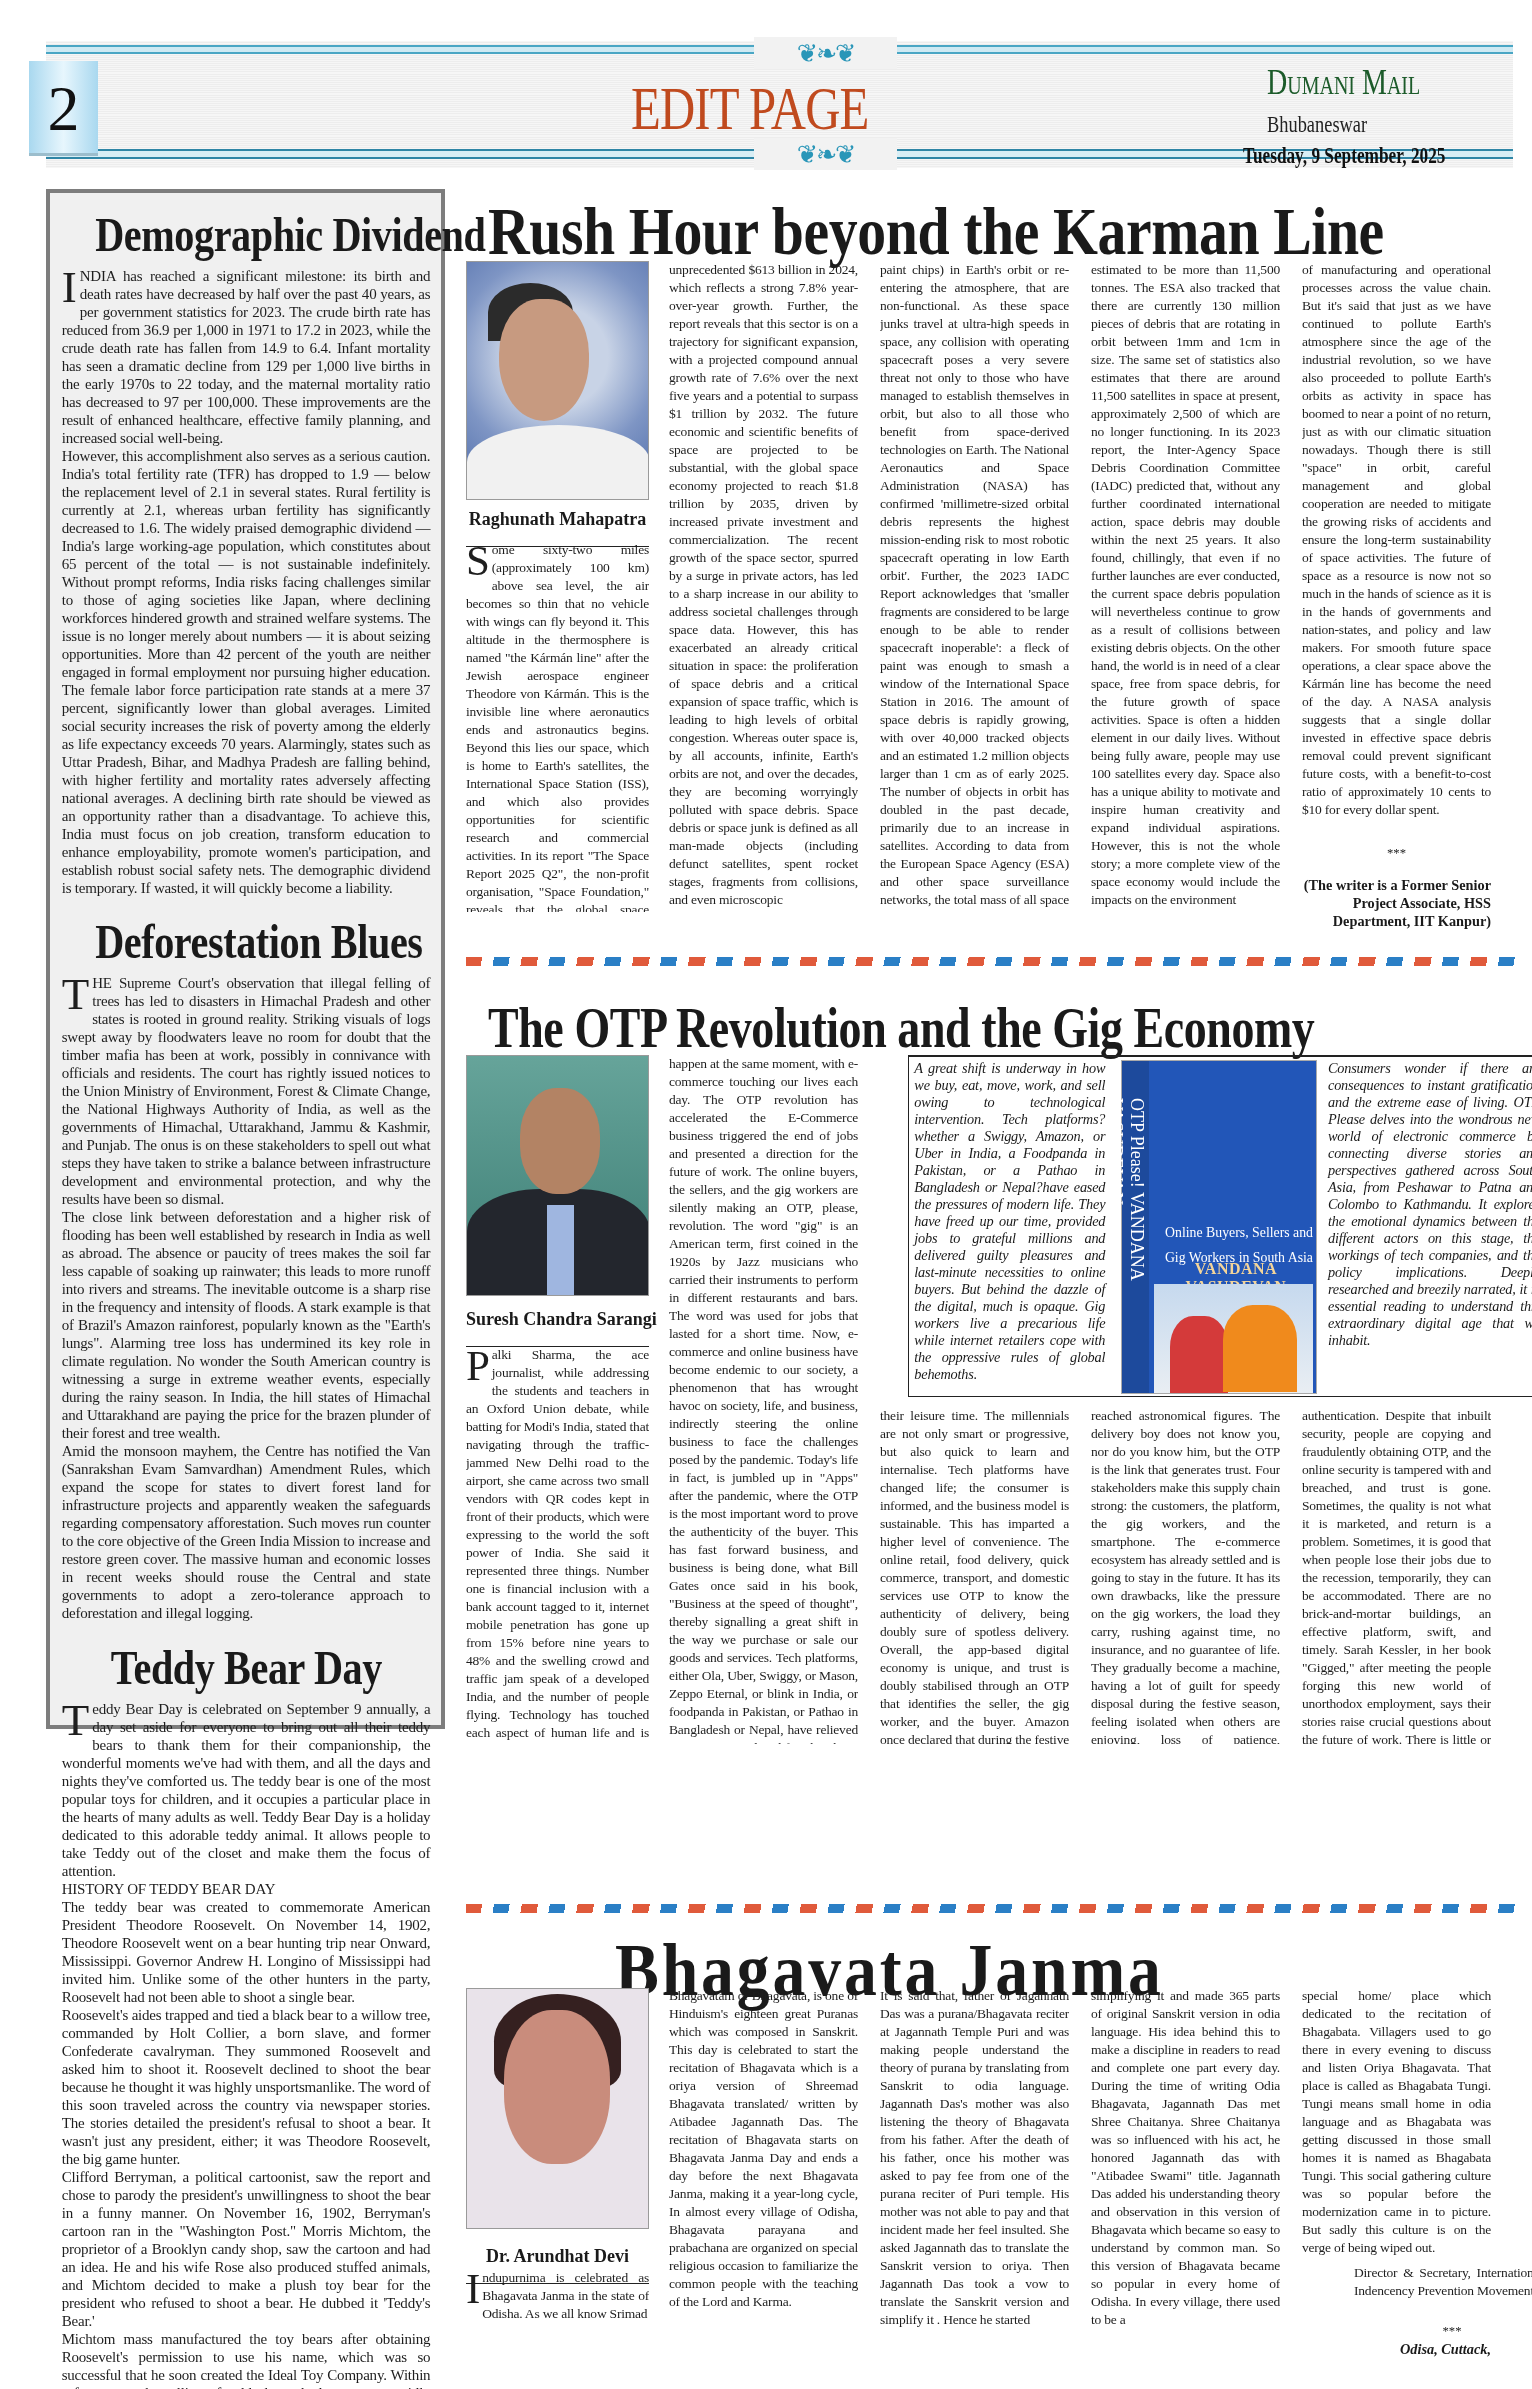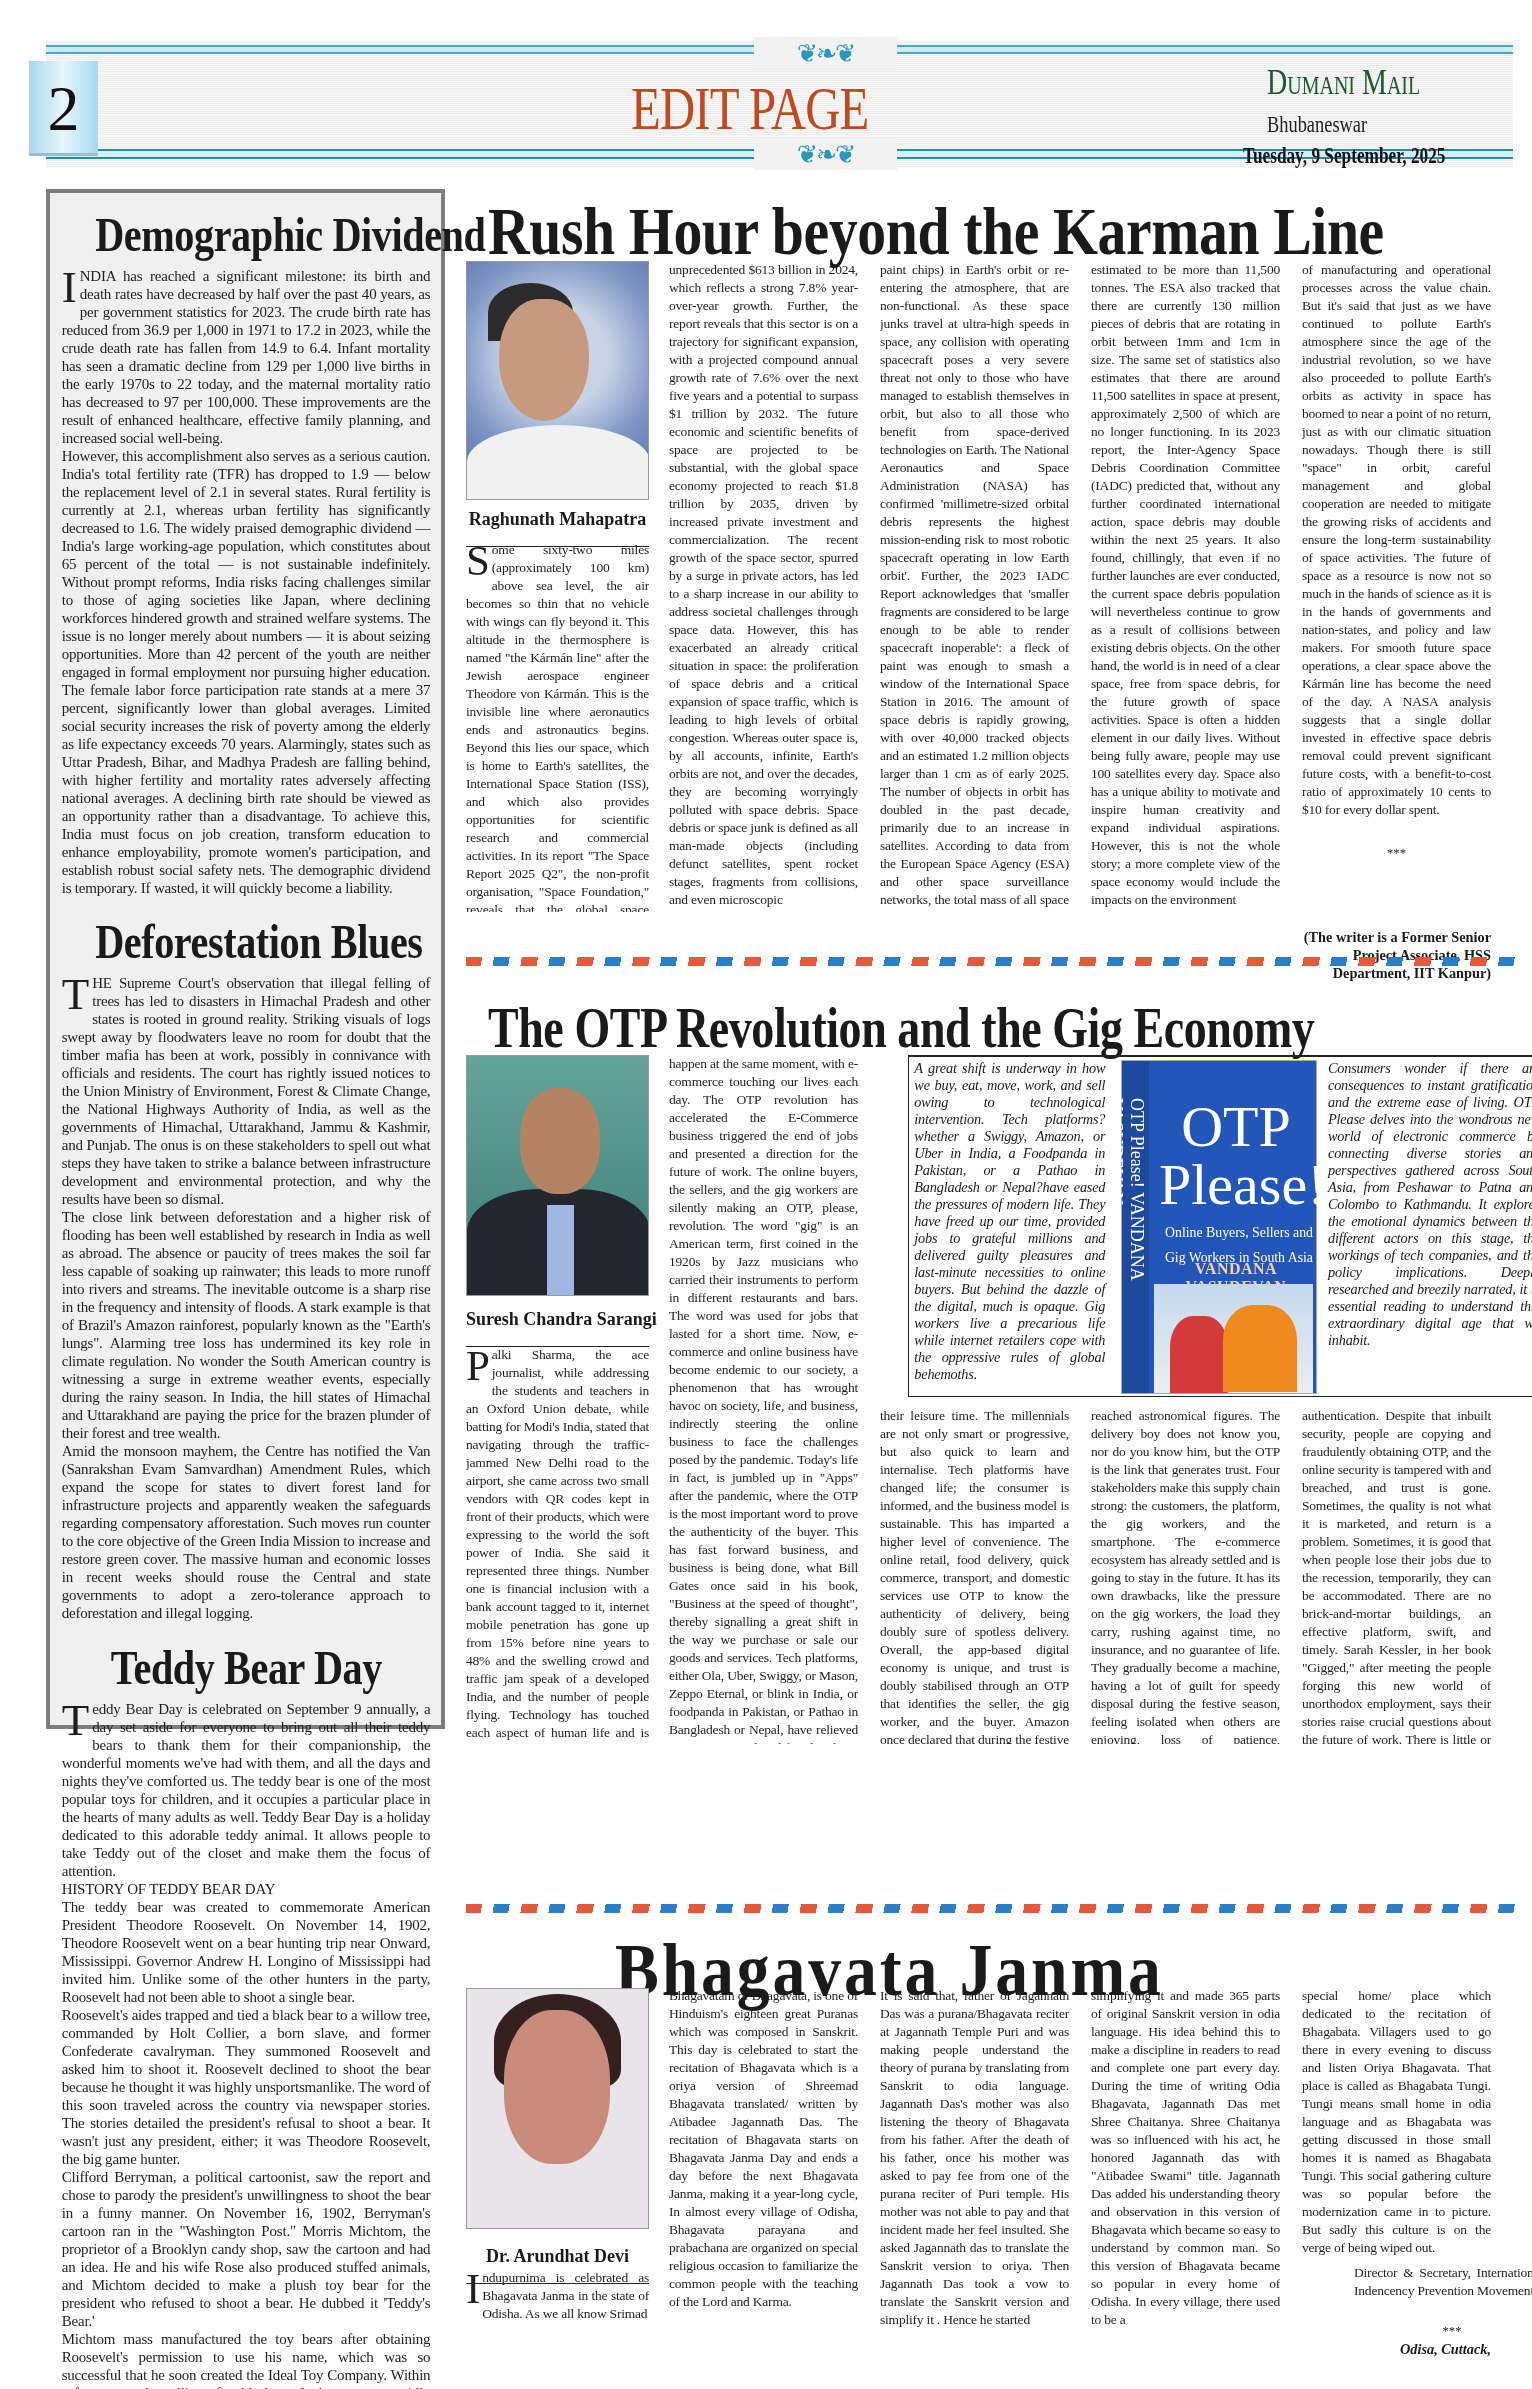--- a/index.html
+++ b/index.html
@@ -142,41 +142,40 @@
 </div>
 <div class="byline" style="left:466px; top:509px; width:183px;">Raghunath Mahapatra</div>
 <div class="col" style="left:466px; top:541px; width:183px; height:371px;">
   <p><span class="lead-dc">S</span><span>ome sixty-two miles (approximately 100 km) above sea level, the air becomes so thin that no vehicle with wings can fly beyond it. This altitude in the thermosphere is named "the Kármán line" after the Jewish aerospace engineer Theodore von Kármán. This is the invisible line where aeronautics ends and astronautics begins. Beyond this lies our space, which is home to Earth's satellites, the International Space Station (ISS), and which also provides opportunities for scientific research and commercial activities. In its report "The Space Report 2025 Q2", the non-profit organisation, "Space Foundation," reveals that the global space economy reached an</span></p>
 </div>
 <div class="col" style="left:669px; top:261px; width:189px; height:651px;">unprecedented $613 billion in 2024, which reflects a strong 7.8% year-over-year growth. Further, the report reveals that this sector is on a trajectory for significant expansion, with a projected compound annual growth rate of 7.6% over the next five years and a potential to surpass $1 trillion by 2032. The future economic and scientific benefits of space are projected to be substantial, with the global space economy projected to reach $1.8 trillion by 2035, driven by increased private investment and commercialization. The recent growth of the space sector, spurred by a surge in private actors, has led to a sharp increase in our ability to address societal challenges through space data. However, this has exacerbated an already critical situation in space: the proliferation of space debris and a critical expansion of space traffic, which is leading to high levels of orbital congestion. Whereas outer space is, by all accounts, infinite, Earth's orbits are not, and over the decades, they are becoming worryingly polluted with space debris. Space debris or space junk is defined as all man-made objects (including defunct satellites, spent rocket stages, fragments from collisions, and even microscopic</div>
 <div class="col" style="left:880px; top:261px; width:189px; height:651px;">paint chips) in Earth's orbit or re-entering the atmosphere, that are non-functional. As these space junks travel at ultra-high speeds in space, any collision with operating spacecraft poses a very severe threat not only to those who have managed to establish themselves in orbit, but also to all those who benefit from space-derived technologies on Earth. The National Aeronautics and Space Administration (NASA) has confirmed 'millimetre-sized orbital debris represents the highest mission-ending risk to most robotic spacecraft operating in low Earth orbit'. Further, the 2023 IADC Report acknowledges that 'smaller fragments are considered to be large enough to be able to render spacecraft inoperable': a fleck of paint was enough to smash a window of the International Space Station in 2016. The amount of space debris is rapidly growing, with over 40,000 tracked objects and an estimated 1.2 million objects larger than 1 cm as of early 2025. The number of objects in orbit has doubled in the past decade, primarily due to an increase in satellites. According to data from the European Space Agency (ESA) and other space surveillance networks, the total mass of all space debris orbiting the Earth is</div>
 <div class="col" style="left:1091px; top:261px; width:189px; height:651px;">estimated to be more than 11,500 tonnes. The ESA also tracked that there are currently 130 million pieces of debris that are rotating in orbit between 1mm and 1cm in size. The same set of statistics also estimates that there are around 11,500 satellites in space at present, approximately 2,500 of which are no longer functioning. In its 2023 report, the Inter-Agency Space Debris Coordination Committee (IADC) predicted that, without any further coordinated international action, space debris may double within the next 25 years. It also found, chillingly, that even if no further launches are ever conducted, the current space debris population will nevertheless continue to grow as a result of collisions between existing debris objects. On the other hand, the world is in need of a clear space, free from space debris, for the future growth of space activities. Space is often a hidden element in our daily lives. Without being fully aware, people may use 100 satellites every day. Space also has a unique ability to motivate and inspire human creativity and expand individual aspirations. However, this is not the whole story; a more complete view of the space economy would include the impacts on the environment</div>
 <div class="col" style="left:1302px; top:261px; width:189px; height:578px;">of manufacturing and operational processes across the value chain. But it's said that just as we have continued to pollute Earth's atmosphere since the age of the industrial revolution, so we have also proceeded to pollute Earth's orbits as activity in space has boomed to near a point of no return, just as with our climatic situation nowadays. Though there is still "space" in orbit, careful management and global cooperation are needed to mitigate the growing risks of accidents and ensure the long-term sustainability of space activities. The future of space as a resource is now not so much in the hands of science as it is in the hands of governments and nation-states, and policy and law makers. For smooth future space operations, a clear space above the Kármán line has become the need of the day. A NASA analysis suggests that a single dollar invested in effective space debris removal could prevent significant future costs, with a benefit-to-cost ratio of approximately 10 cents to $10 for every dollar spent.</div>
 <div class="stars" style="left:1302px; top:846px; width:189px;">***</div>
-<div class="signoff" style="left:1302px; top:928px; width:189px;">(The writer is a Former Senior Project Associate, HSS Department, IIT Kanpur)</div>
+<div class="signoff" style="left:1302px; top:876px; width:189px;">(The writer is a Former Senior Project Associate, HSS Department, IIT Kanpur)</div>
 
 <div class="airmail" style="top:957px;"></div>
 
 <h1 class="headline hl-otp">The OTP Revolution and the Gig  Economy</h1>
 <div class="photo photo-sc">
   <div class="suit"></div>
   <div class="tie"></div>
   <div class="face"></div>
 </div>
 <div class="byline" style="left:466px; top:1309px; width:183px;text-align:center;">Suresh Chandra Sarangi</div>
 <div class="col" style="left:466px; top:1346px; width:183px; height:398px;">
   <p><span class="lead-dc">P</span><span>alki Sharma, the ace journalist, while addressing the students and teachers in an Oxford Union debate, while batting for Modi's India, stated that navigating through the traffic-jammed New Delhi road to the airport, she came across two small vendors with QR codes kept in front of their products, which were expressing to the world the soft power of India. She said it represented three things. Number one is financial inclusion with a bank account tagged to it, internet mobile penetration has gone up from 15% before nine years to 48% and the swelling crowd and traffic jam speak of a developed India, and the number of people flying. Technology has touched each aspect of human life and is rapidly progressing, making a mind-blowing transformation, as it gives a glimpse of the future of our economy and society. We are at a time, in the annals of human history, what Thomas L Friedman said," The World is flat", where buying and selling</span></p>
 </div>
 <div class="col" style="left:669px; top:1055px; width:189px; height:689px;">happen at the same moment, with e-commerce touching our lives each day. The OTP revolution has accelerated the E-Commerce business triggered the end of jobs and presented a direction for the future of work. The online buyers, the sellers, and the gig workers are silently making an OTP, please, revolution. The word "gig" is an American term, first coined in the 1920s by Jazz musicians who carried their instruments to perform in different restaurants and bars. The word was used for jobs that lasted for a short time. Now, e-commerce and online business have become endemic to our society, a phenomenon that has wrought havoc on society, life, and business, indirectly steering the online business to face the challenges posed by the pandemic. Today's life in fact, is jumbled up in "Apps" after the pandemic, where the OTP is the most important word to prove the authenticity of the buyer. This has fast forward business, and business is being done, what Bill Gates once said in his book, "Business at the speed of thought", thereby signalling a great shift in the way we purchase or sale our goods and services. Tech platforms, either Ola, Uber, Swiggy, or Mason, Zeppo Eternal, or blink in India, or foodpanda in Pakistan, or Pathao in Bangladesh or Nepal, have relieved pressure on modern life. They have freed up our time, provided jobs to millions, and Generation Z is happy to discharge other duties or enjoy</div>
 
 <div class="otp-box">
   <div class="otp-col otp-left">A great shift is underway in how we buy, eat, move, work, and sell owing to technological intervention. Tech platforms?whether a Swiggy, Amazon, or Uber in India, a Foodpanda in Pakistan, or a Pathao in Bangladesh or Nepal?have eased the pressures of modern life. They have freed up our time, provided jobs to grateful millions and delivered guilty pleasures and last-minute necessities to online buyers. But behind the dazzle of the digital, much is opaque. Gig workers live a precarious life while internet retailers cope with the oppressive rules of global behemoths.</div>
   <div class="book">
     <div class="spine">OTP Please!   VANDANA VASUDEVAN</div>
-    <div class="b-title">OTP Please!</div>
     <div class="b-sub">Online Buyers, Sellers and Gig Workers in South Asia</div>
     <div class="b-author">VANDANA VASUDEVAN</div>
     <div class="b-photo">
       <div class="p1"></div>
       <div class="p2"></div>
     </div>
   </div>
   <div class="otp-col otp-right">Consumers wonder if there are consequences to instant gratification and the extreme ease of living. OTP Please delves into the wondrous new world of electronic commerce by connecting diverse stories and perspectives gathered across South Asia, from Peshawar to Patna and Colombo to Kathmandu. It explores the emotional dynamics between the different actors on this stage, the workings of tech companies, and the policy implications. Deeply researched and breezily narrated, it is essential reading to understand this extraordinary digital age that we inhabit.</div>
 </div>
 

